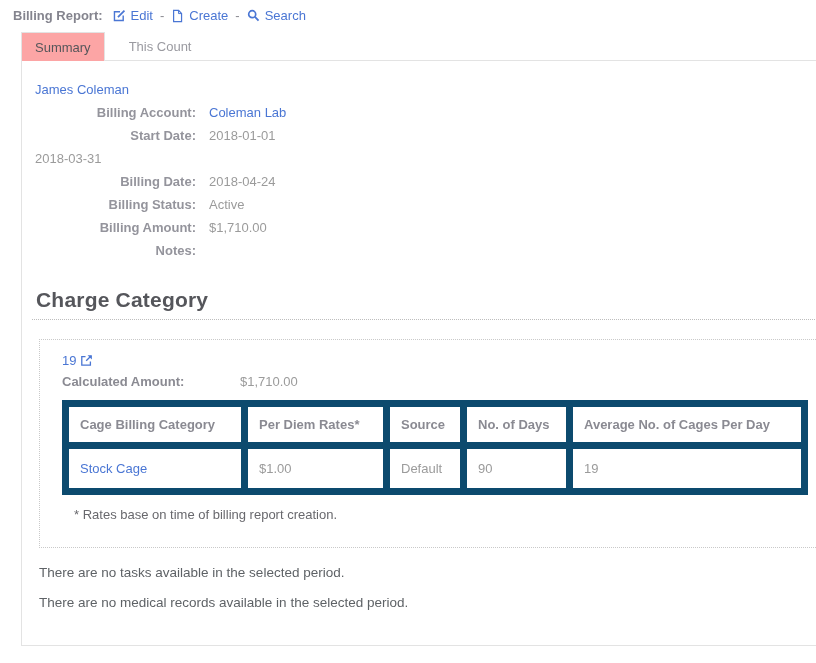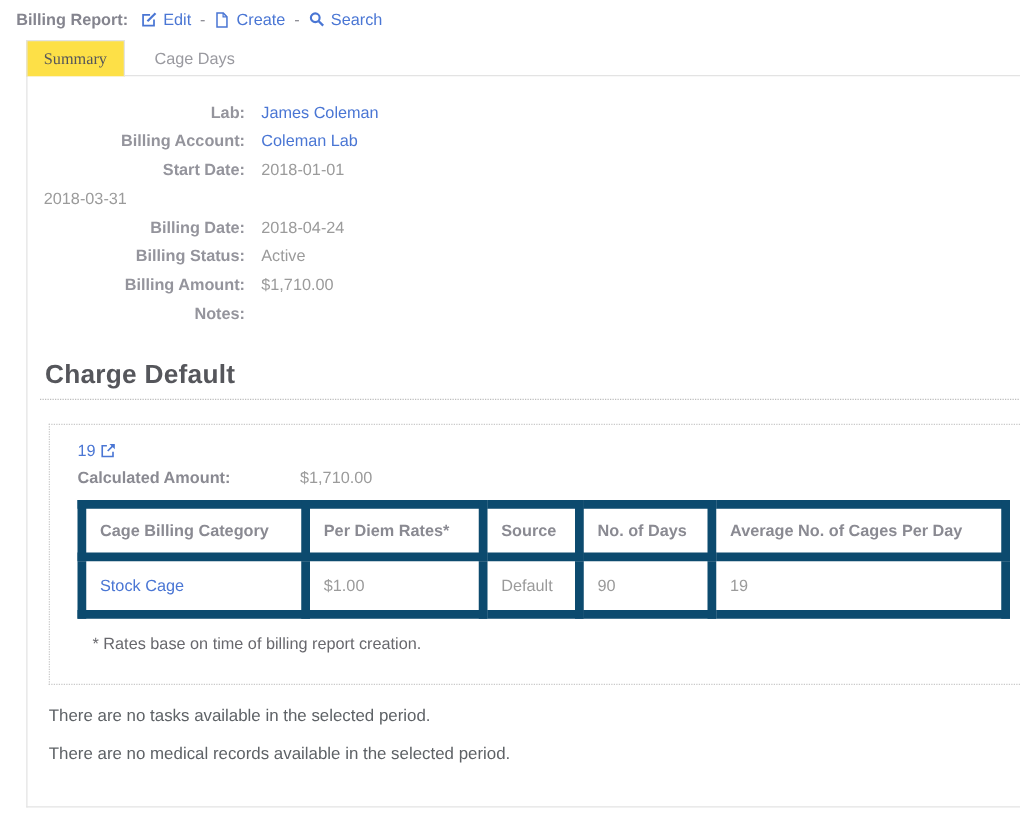--- a/index.html
+++ b/index.html
@@ -9,21 +9,21 @@
   
   .header{position:absolute;top:8px;left:13px;display:flex;align-items:center;font-size:13px;white-space:nowrap;}
   .report-title{font-weight:bold;color:#84848e;margin-right:9px;}
   .action-link{display:inline-flex;align-items:center;color:#4a76d4;text-decoration:none;cursor:pointer;}
   .action-link .ico{display:inline-flex;margin-right:5px;}
   .sep{color:#8a8a92;margin:0 7px;}
 
   
   .tabbar{position:absolute;top:32px;left:21px;height:29px;display:flex;z-index:3;font-size:13px;}
   .tab{display:flex;align-items:center;box-sizing:border-box;cursor:pointer;}
-  .tab-active{background:#fde047;border:1px solid #e3e3e3;border-bottom:none;color:#55565a;padding:0 13px;font-family:Liberation Serif, serif;}
+  .tab-active{background:#fca5a5;border:1px solid #e3e3e3;border-bottom:none;color:#55565a;padding:0 13px;}
   .tab-inactive{color:#9a9aa0;margin-left:22px;padding:0 2px;}
 
   
   .panel{position:absolute;top:60px;left:21px;width:814px;height:586px;box-sizing:border-box;
          border:1px solid #e3e3e3;border-right:none;background:#fff;z-index:1;}
 
   
   .fields{padding-top:17px;}
   .frow{display:flex;line-height:23px;font-size:13px;}
   .flabel{flex:none;width:174px;text-align:right;font-weight:bold;color:#94949c;}
@@ -96,29 +96,28 @@
       </span>
       <span>Search</span>
     </a>
   </div>
 
   <div class="tabbar">
     <div class="tab tab-active">
       <span>Summary</span>
     </div>
     <div class="tab tab-inactive">
-      <span>Cage Days</span>
+      <span>This Count</span>
     </div>
   </div>
 
   <div class="panel">
 
     <div class="fields">
       <div class="frow">
-        <span class="flabel">Lab:</span>
         <span class="fvalue"><a class="val-link">James Coleman</a></span>
       </div>
       <div class="frow">
         <span class="flabel">Billing Account:</span>
         <span class="fvalue"><a class="val-link">Coleman Lab</a></span>
       </div>
       <div class="frow">
         <span class="flabel">Start Date:</span>
         <span class="fvalue">2018-01-01</span>
       </div>
@@ -137,21 +136,21 @@
         <span class="flabel">Billing Amount:</span>
         <span class="fvalue">$1,710.00</span>
       </div>
       <div class="frow">
         <span class="flabel">Notes:</span>
         <span class="fvalue"></span>
       </div>
     </div>
 
     <div class="section-heading-wrap">
-      <span class="section-heading">Charge Default</span>
+      <span class="section-heading">Charge Category</span>
     </div>
 
     <div class="cages-box">
 
       <div class="cage-frow">
         <a class="val-link">19</a>
         <span class="ext-ico">
           <svg width="13" height="13" viewBox="0 0 16 16">
               <path fill="none" stroke="#4a76d4" stroke-width="1.6" d="M12.8 9.2v4.6H2.2V3.2h4.6"></path>
               <path stroke="#4a76d4" stroke-width="1.6" d="M7.6 8.4l6-6"></path>

